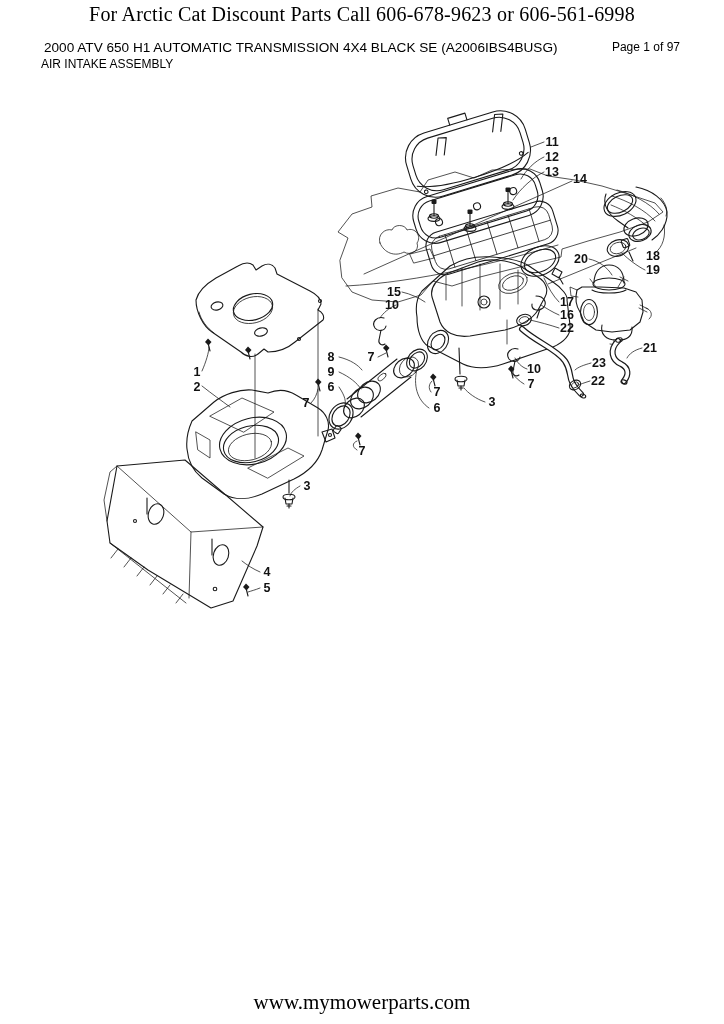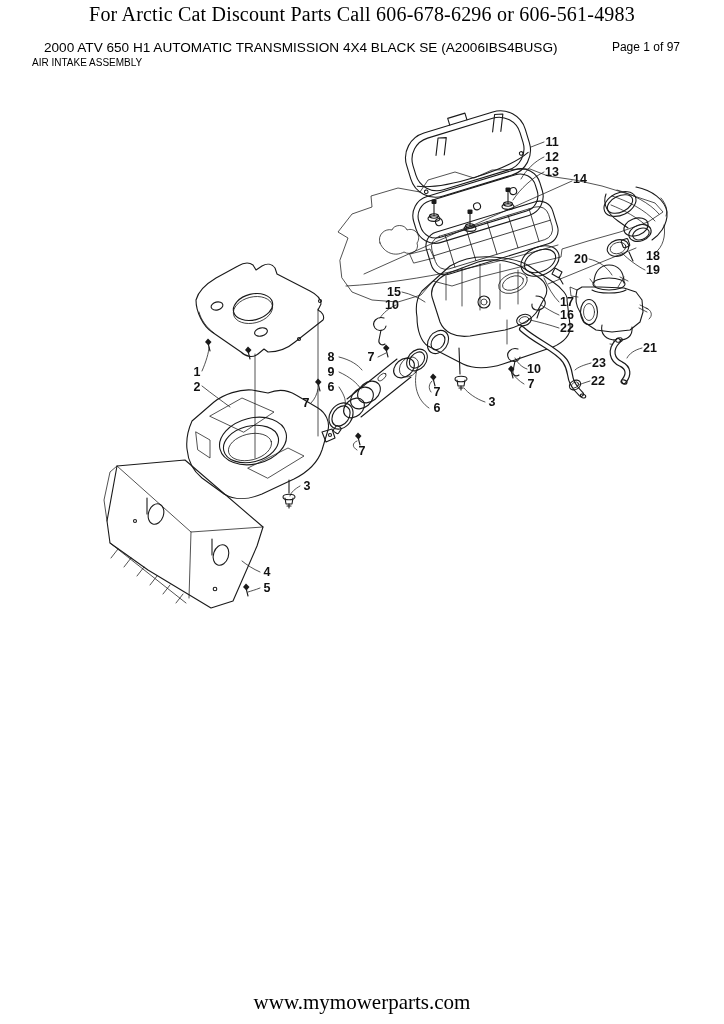--- a/index.html
+++ b/index.html
@@ -1,36 +1,36 @@
 <!DOCTYPE html>
 <html><head>
 <meta charset="utf-8">
 <style>
   html,body{margin:0;padding:0;background:#ffffff;}
   body{width:724px;height:1024px;position:relative;font-family:"Liberation Sans",sans-serif;color:#000;}
   .hdr{position:absolute;top:3px;left:0;width:724px;text-align:center;
        font-family:"Liberation Serif",serif;font-size:20px;letter-spacing:.2px;}
   .t1{position:absolute;top:40px;left:44px;font-size:13.6px;white-space:nowrap;}
   .pg{position:absolute;top:40px;right:44px;font-size:12px;white-space:nowrap;}
-  .t2{position:absolute;top:57px;left:32px;font-size:10px;white-space:nowrap;}
+  .t2{position:absolute;top:57px;left:41px;font-size:12px;white-space:nowrap;}
   .ftr{position:absolute;top:990px;left:0;width:724px;text-align:center;
        font-family:"Liberation Serif",serif;font-size:21px;}
   svg.diagram{position:absolute;left:0;top:0;}
   .s{stroke:#1a1a1a;fill:none;stroke-width:1.1;stroke-linecap:round;stroke-linejoin:round;}
   .t{stroke:#1a1a1a;fill:none;stroke-width:.75;stroke-linecap:round;stroke-linejoin:round;}
   .f{fill:#1a1a1a;stroke:none;}
   .hoseB{stroke:#1a1a1a;fill:none;stroke-width:6;stroke-linecap:round;}
   .hoseW{stroke:#ffffff;fill:none;stroke-width:3.6;stroke-linecap:round;}
   .callout{font-family:"Liberation Sans",sans-serif;font-weight:bold;font-size:12.5px;
            fill:#111;text-anchor:middle;}
 </style>
 </head>
 <body>
 
-<div class="hdr">For Arctic Cat Discount Parts Call 606-678-6296 or 606-561-4983</div>
+<div class="hdr">For Arctic Cat Discount Parts Call 606-678-9623 or 606-561-6998</div>
 <div class="t1">2000 ATV 650 H1 AUTOMATIC TRANSMISSION 4X4 BLACK SE (A2006IBS4BUSG)</div>
 <div class="pg">Page 1 of 97</div>
 <div class="t2">AIR INTAKE ASSEMBLY</div>
 
 <svg class="diagram" width="724" height="660" viewBox="0 0 724 660" aria-hidden="true">
   <defs>
     <g id="screw">
       <line class="s" x1="0" y1="0" x2="2" y2="8"></line>
       <path class="f" d="M-3,-1 L0,-4.5 L3.5,-1 L0.5,2.5 Z"></path>
     </g>

